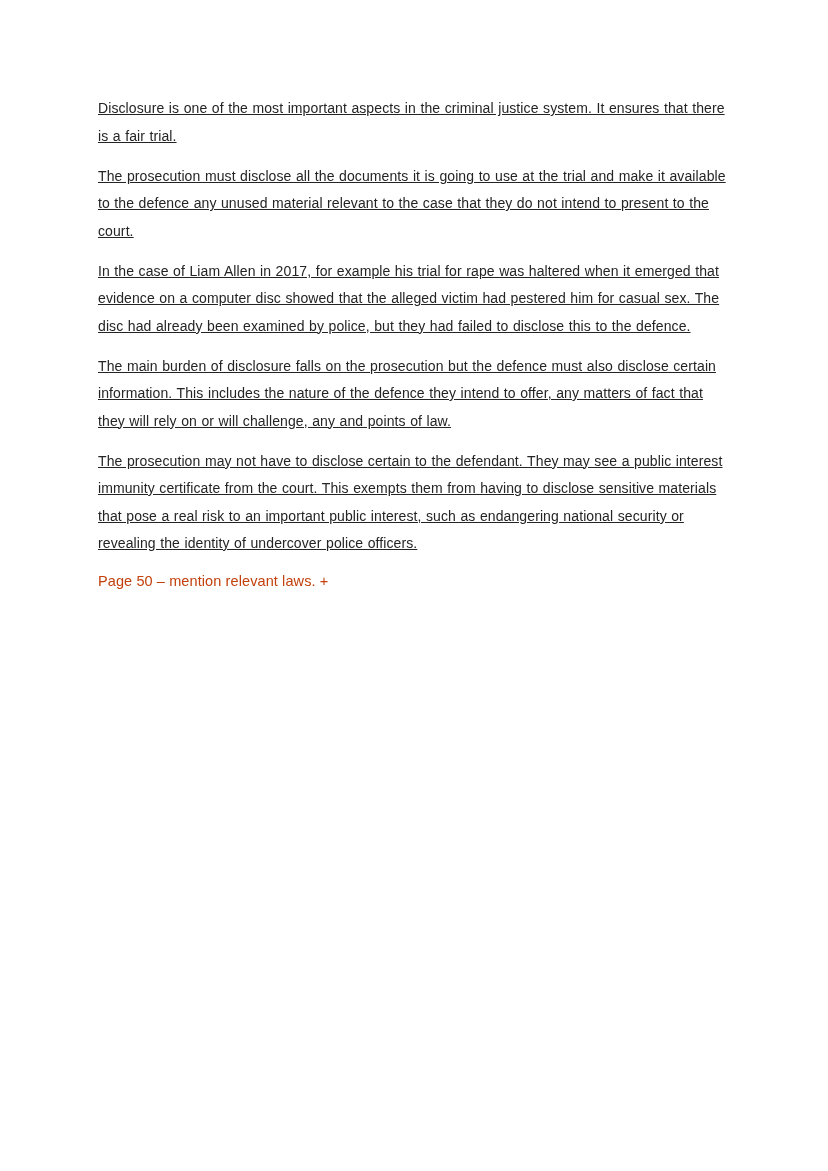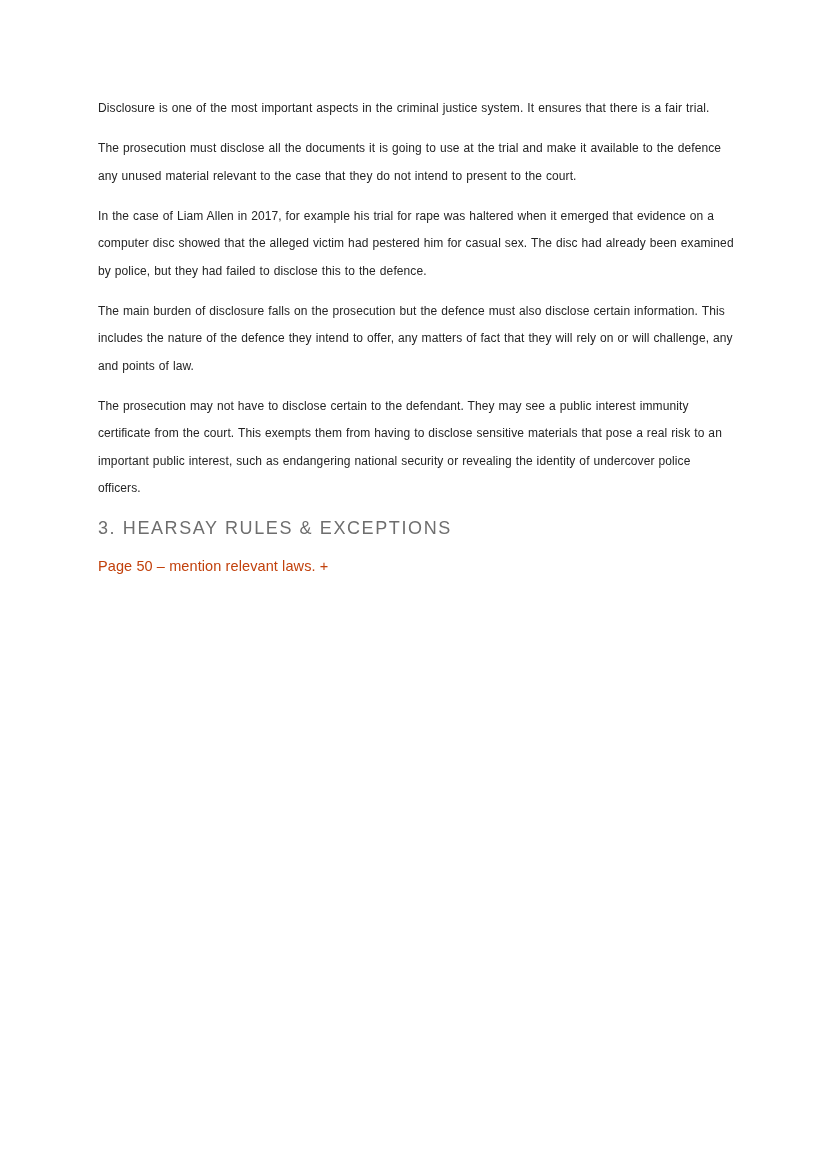--- a/index.html
+++ b/index.html
@@ -15,25 +15,26 @@
     box-sizing: border-box;
     padding: 95px 95px 0 98px;
     font-family: "Liberation Sans", "DejaVu Sans", sans-serif;
     overflow: hidden;
   }
   .doc-body {
     width: 636px;
   }
   .para {
     margin: 0 0 12.5px 0;
-    font-size: 12px;
+    font-size: 14px;
     line-height: 27.5px;
     color: #242424;
     letter-spacing: 0.1px;
     word-spacing: 0.5px;
+    text-decoration: underline;
   }
   .section-heading {
     margin: 12px 0 14px 0;
     font-size: 18px;
     line-height: 26px;
     font-weight: 400;
     color: #6e6e6e;
     letter-spacing: 1.6px;
   }
   .note-line {
@@ -47,16 +48,15 @@
 </head>
 <body>
 
 <div class="page">
   <div class="doc-body">
     <p class="para">Disclosure is one of the most important aspects in the criminal justice system. It ensures that there is a fair trial.</p>
     <p class="para">The prosecution must disclose all the documents it is going to use at the trial and make it available to the defence any unused material relevant to the case that they do not intend to present to the court.</p>
     <p class="para">In the case of Liam Allen in 2017, for example his trial for rape was haltered when it emerged that evidence on a computer disc showed that the alleged victim had pestered him for casual sex. The disc had already been examined by police, but they had failed to disclose this to the defence.</p>
     <p class="para">The main burden of disclosure falls on the prosecution but the defence must also disclose certain information. This includes the nature of the defence they intend to offer, any matters of fact that they will rely on or will challenge, any and points of law.</p>
     <p class="para">The prosecution may not have to disclose certain to the defendant. They may see a public interest immunity certificate from the court. This exempts them from having to disclose sensitive materials that pose a real risk to an important public interest, such as endangering national security or revealing the identity of undercover police officers.</p>
-    <h2 class="section-heading">3. HEARSAY RULES &amp; EXCEPTIONS</h2>
     <p class="note-line">Page 50 – mention relevant laws. +</p>
   </div>
 </div>
 
 </body></html>

